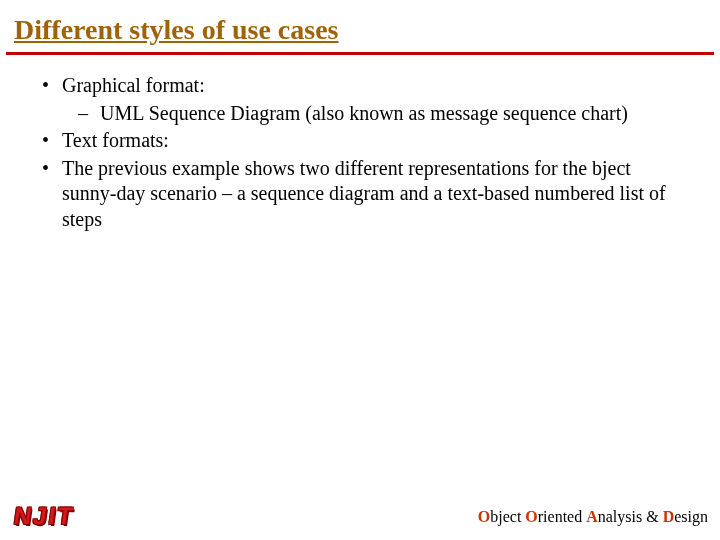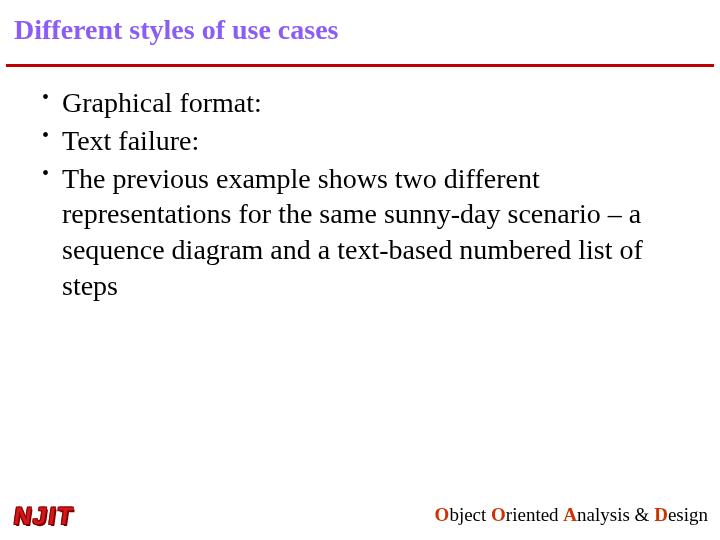--- a/index.html
+++ b/index.html
@@ -7,31 +7,32 @@
     width: 720px;
     height: 540px;
     background: #fff;
     font-family: "Times New Roman", Times, serif;
     position: relative;
     overflow: hidden;
   }
   .title {
     font-size: 28px;
     font-weight: bold;
-    color: #8b5cf6;
-    padding: 14px 0 18px 14px;
+    color: #a16207;
+    padding: 14px 0 6px 14px;
+    text-decoration: underline;
   }
   .title-underline {
     height: 3px;
     background: #c00000;
     margin: 0 6px 0 6px;
   }
   .content {
     padding: 18px 39px 0 42px;
-    font-size: 28px;
+    font-size: 20px;
     line-height: 1.28;
     color: #000;
   }
   .content ul { list-style: none; }
   .lvl1 > li { padding-left: 20px; position: relative; margin-bottom: 2px; }
   .lvl1 > li::before {
     content: "•";
     position: absolute;
     left: 0;
     top: 0;
@@ -66,43 +67,46 @@
        1px -1px 0 #8a0000,
       -1px  1px 0 #8a0000,
        1px  1px 0 #8a0000,
        2px  2px 0 #7a0000;
     transform: skewX(-8deg);
   }
   .tagline {
     position: absolute;
     right: 12px;
     bottom: 4px;
-    font-size: 19px;
+    font-size: 16px;
     color: #000;
   }
   .tagline .accent { color: #cc3300; font-weight: bold; }
 </style>
 </head>
 <body>
 
 <div class="title">Different styles of use cases</div>
 <div class="title-underline"></div>
 
 <div class="content">
   <ul class="lvl1">
     <li>
       <span>Graphical format:</span>
+      <ul class="lvl2">
+        <li>UML Sequence Diagram (also known as message sequence chart)</li>
+      </ul>
     </li>
     <li>
-      <span>Text failure:</span>
+      <span>Text formats:</span>
       <ul class="lvl2">
       </ul>
     </li>
     <li>
-      <span>The previous example shows two different representations for the same sunny-day scenario – a sequence diagram and a text-based numbered list of steps</span>
+      <span>The previous example shows two different representations for the bject sunny-day scenario – a sequence diagram and a text-based numbered list of steps</span>
     </li>
   </ul>
 </div>
 
 <div class="footer">
   <div class="logo">NJIT</div>
   <div class="tagline">
     <span class="accent">O</span><span>bject </span><span class="accent">O</span><span>riented </span><span class="accent">A</span><span>nalysis &amp; </span><span class="accent">D</span><span>esign</span>
   </div>
 </div>

